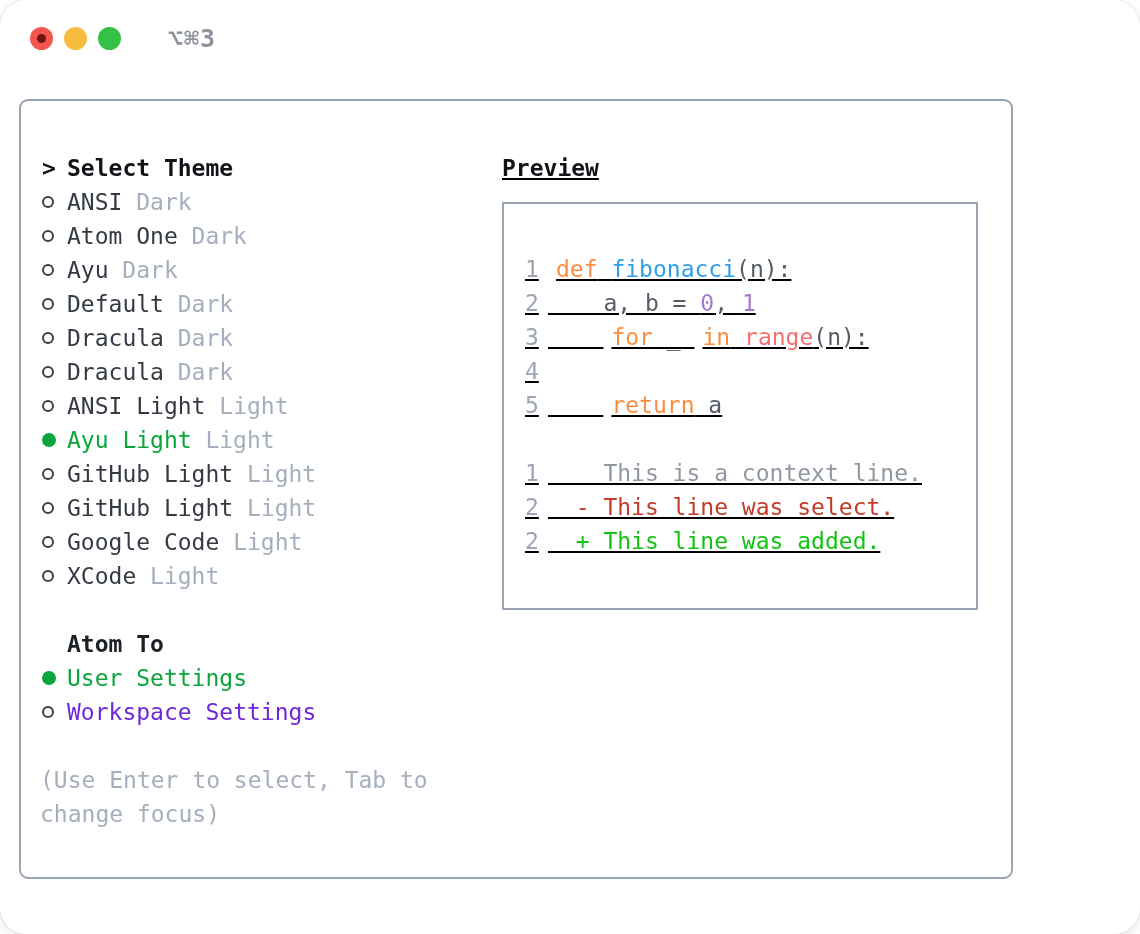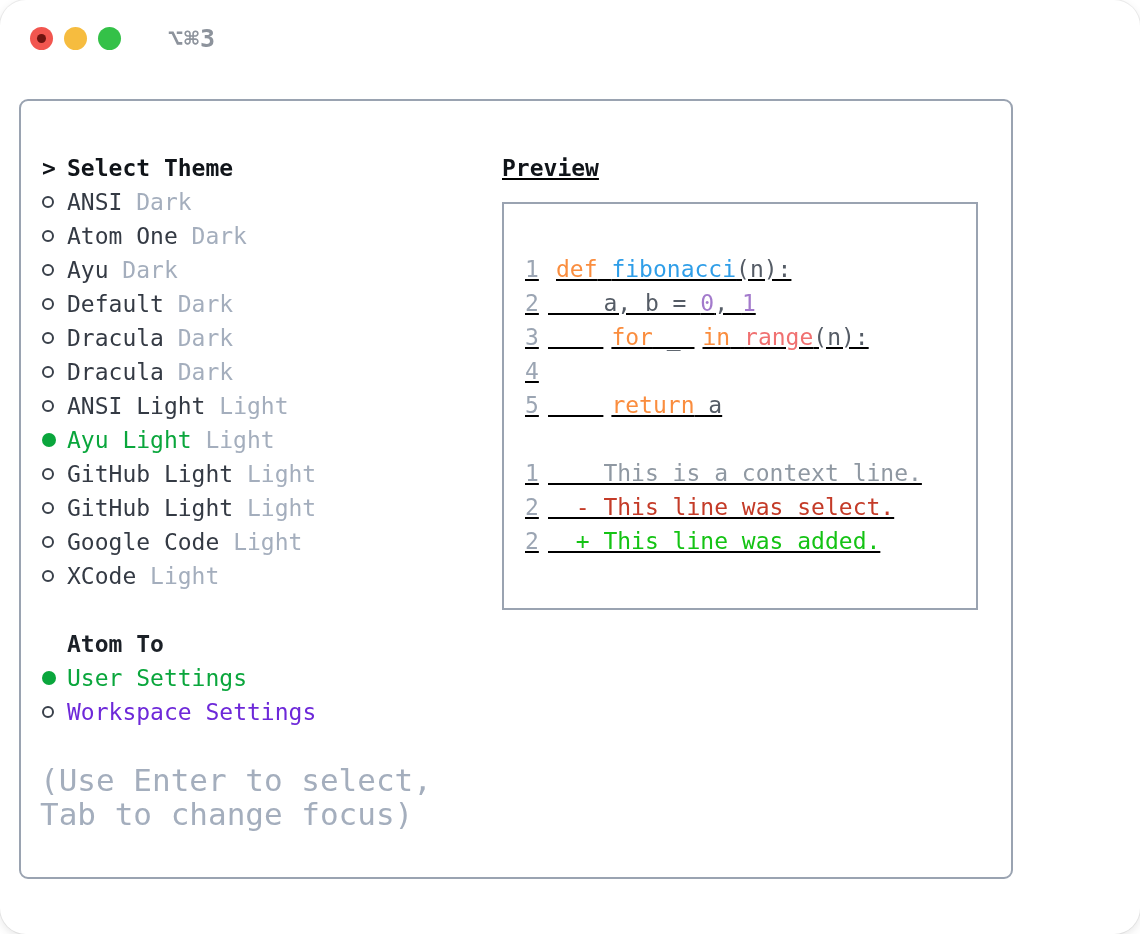--- a/index.html
+++ b/index.html
@@ -41,21 +41,21 @@
   .marker{width:25px;flex:0 0 25px;display:flex;align-items:center;}
   .prompt{color:var(--text-header);font-weight:bold;}
   .h{font-weight:bold;color:var(--text-header);}
   .radio{width:12px;height:12px;border:2px solid #39404a;border-radius:50%;}
   .radio.on{width:14px;height:14px;border:none;background:var(--accent-green);}
   .t-name{color:var(--text-dark);}
   .theme-row.selected .t-name{color:var(--accent-green);}
   .t-tag{color:var(--text-muted);margin-left:13.8px;}
   .apply-row .t-name{color:#6d28d9;}
   .apply-row.selected .t-name{color:var(--accent-green);}
-  .help{margin-left:19px;margin-top:0;width:404px;font-size:31px;line-height:34px;color:var(--text-muted);white-space:normal;}
+  .help{margin-left:19px;margin-top:0;width:404px;font-size:23px;line-height:34px;color:var(--text-muted);white-space:normal;}
   
   .preview-box{
     margin-top:17px;width:476px;height:408px;border:2px solid var(--border);
     background:#fff;padding:48px 0 0 21px;overflow:hidden;
   }
   .ln{display:inline-block;min-width:14px;color:var(--line-number);margin-right:9px;flex:0 0 auto;}
   .code-text,.diff-text{white-space:pre;}
   .c-keyword{color:var(--syntax-keyword);margin-left:8px;}
   .c-function{color:var(--syntax-function);}
   .c-number{color:var(--syntax-number);}

